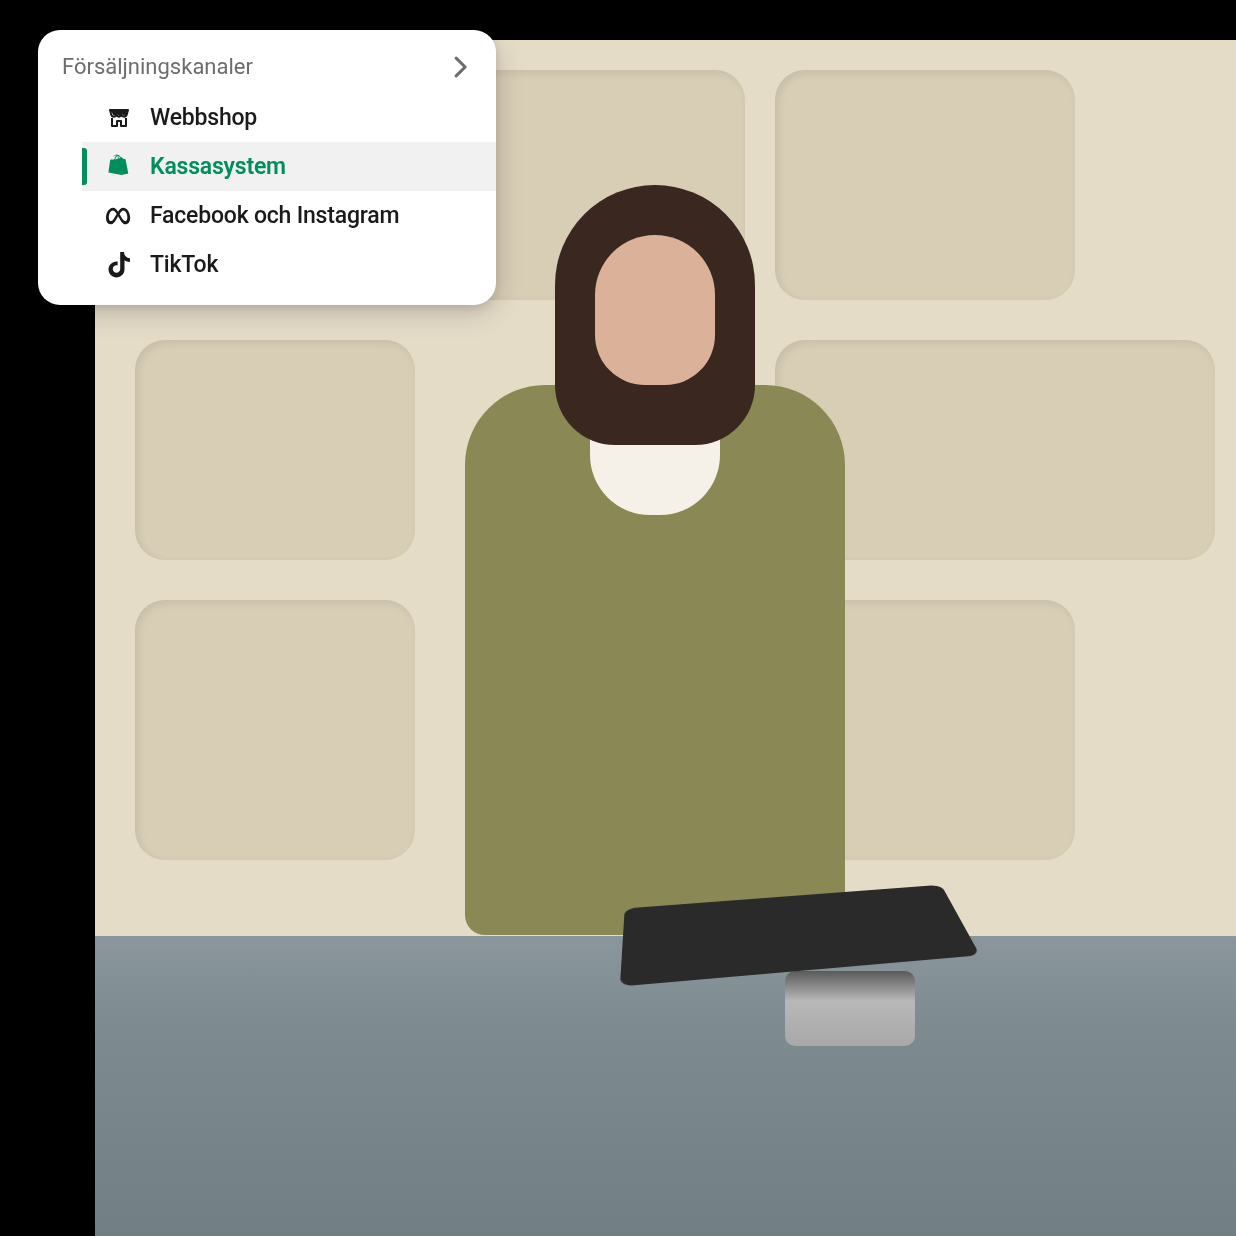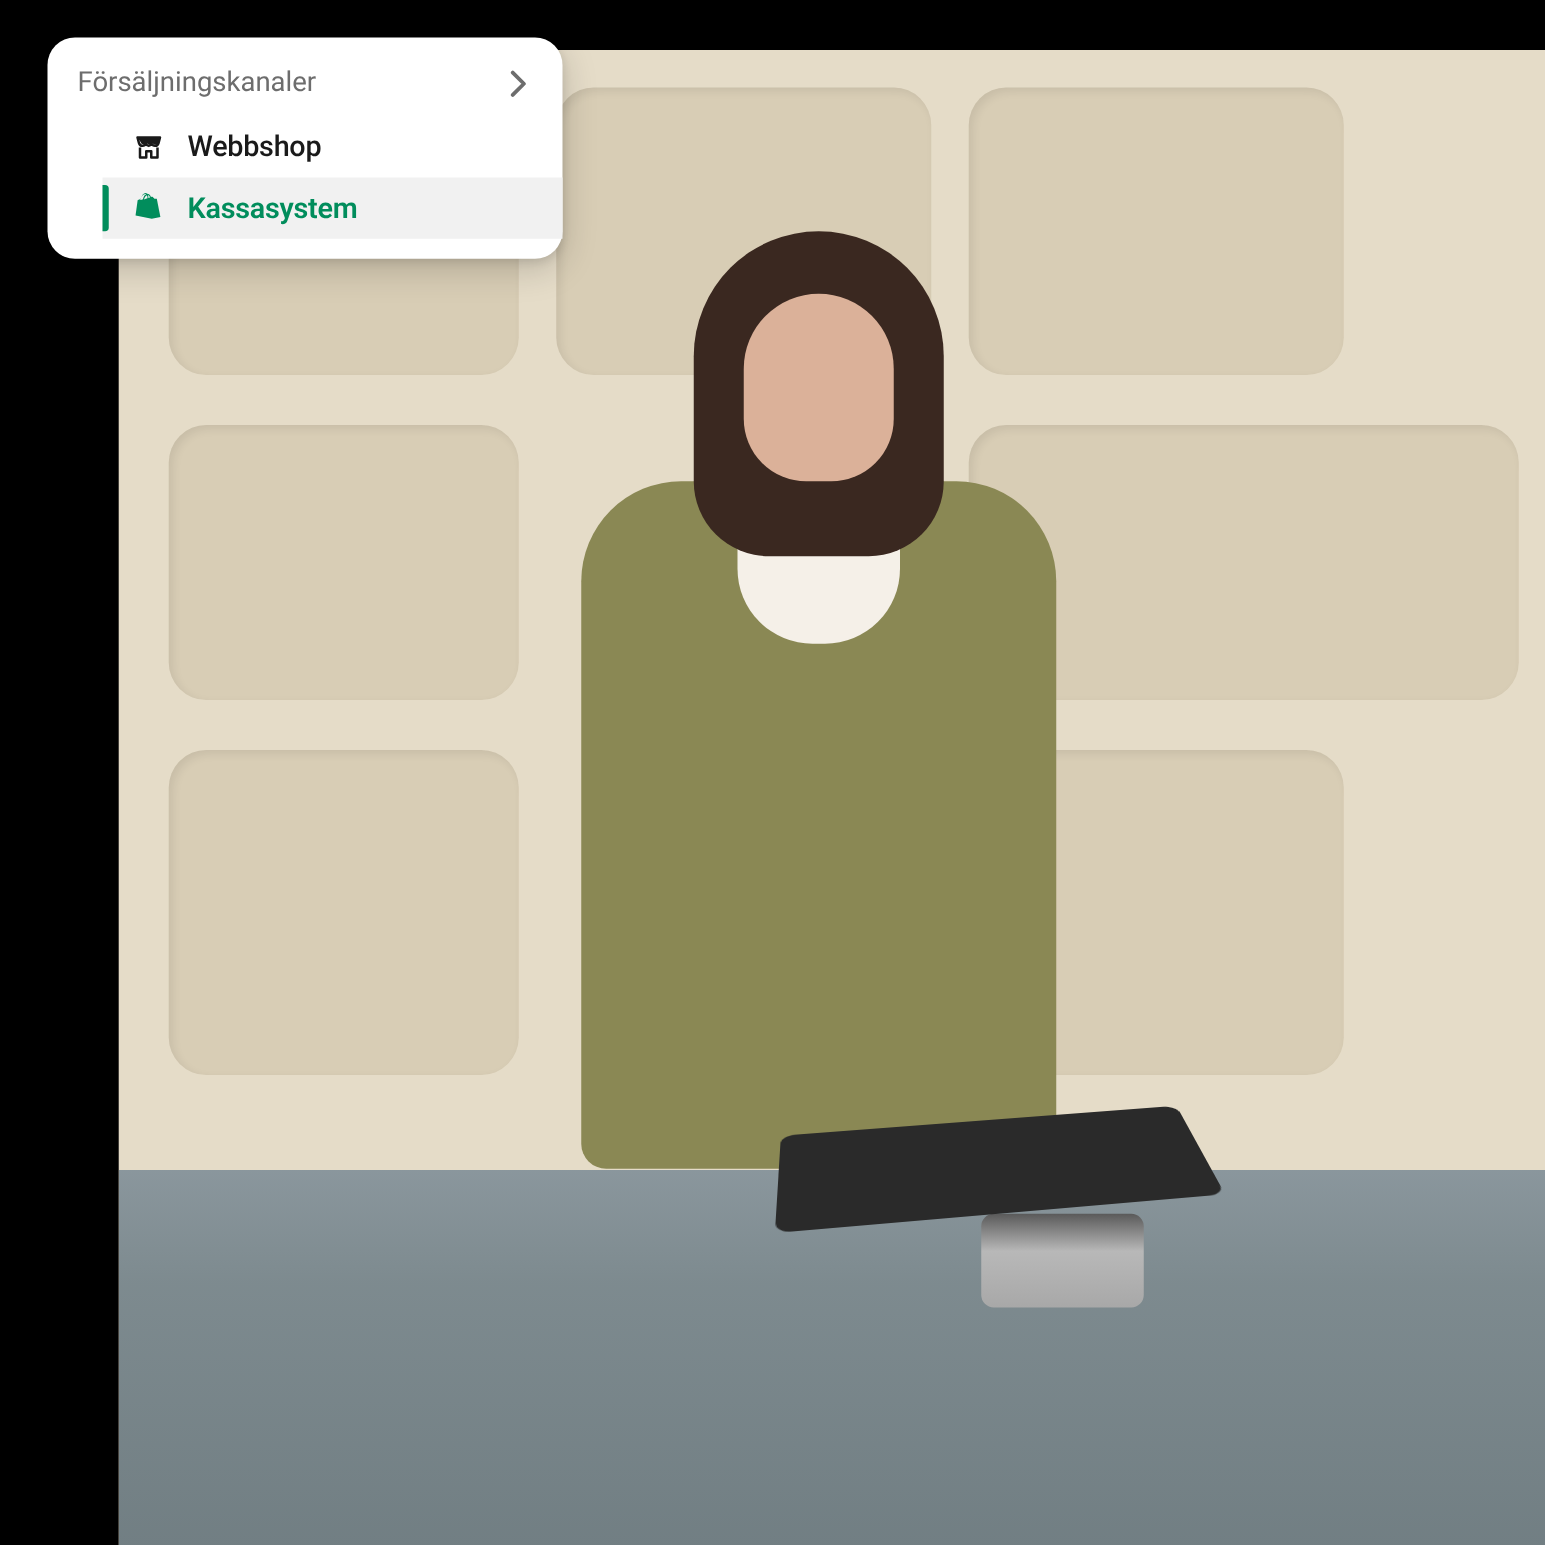--- a/index.html
+++ b/index.html
@@ -125,21 +125,21 @@
       width: 130px;
       height: 75px;
       background: linear-gradient(180deg, #5a5a5a 0%, #b8b8b8 40%, #a8a8a8 100%);
       border-radius: 10px;
     }
     
     .panel {
       position: absolute;
       top: 30px;
       left: 38px;
-      width: 412px;
+      width: 458px;
       background: #fff;
       border-radius: 22px;
       box-shadow: 0 8px 28px rgba(0,0,0,0.18), 0 2px 8px rgba(0,0,0,0.1);
       padding: 18px 0 16px 0;
       z-index: 10;
     }
     
     .panel-header {
       display: flex;
       align-items: center;
@@ -258,15 +258,31 @@
 
   <div class="menu-item active">
     <span class="menu-icon">
       <svg width="24" height="26" viewBox="0 0 24 26" fill="#018d5c">
         <path d="M18.5 5.2c0-.1-.1-.2-.2-.2s-1.8-.1-1.8-.1-1.4-1.4-1.6-1.5c-.1-.1-.4-.1-.5-.1 0 0-.3.1-.7.2-.1-.3-.2-.6-.4-.9-.6-1.1-1.4-1.7-2.4-1.7-.1 0-.1 0-.2 0-.3-.4-.7-.5-1-.5-2.5 0-3.7 3.1-4.1 4.7-1 .3-1.7.5-1.8.6-.6.2-.6.2-.7.7C3 7 1.5 18.4 1.5 18.4L14.4 21l7-1.5s-2.9-14.2-2.9-14.3zM13 4c-.4.1-.8.3-1.3.4 0-.7-.1-1.7-.4-2.5 1 .2 1.5 1.3 1.7 2.1zm-2 .6c-.9.3-1.8.6-2.8.9.3-1 .8-2.1 1.4-2.7.2-.2.6-.5.9-.7.4.7.5 1.7.5 2.5zm-1.5-3.4c.2 0 .3 0 .4.1-.3.2-.6.4-.9.7-.8.8-1.4 2.1-1.6 3.3-.8.2-1.5.5-2.2.7.4-1.9 2-4.8 4.3-4.8z"></path>
       </svg>
     </span>
     <span class="menu-label">Kassasystem</span>
   </div>
 
-
+  <div class="menu-item">
+    <span class="menu-icon">
+      <svg width="26" height="18" viewBox="0 0 28 18" fill="#1a1a1a">
+        <path d="M7.5 0C4 0 0 4.5 0 11c0 4 1.8 7 5 7 2.3 0 4-1.5 6.5-6l1.5-2.7.8 1.3c2.8 4.8 4.3 7.4 7.2 7.4 3.1 0 5-2.8 5-7C26 4.3 22 0 18.5 0c-2 0-3.7 1.5-5.5 4.3C11.3 1.5 9.5 0 7.5 0zm0 3c1.2 0 2.5 1.2 4 3.8l-1.2 2C8.3 12.5 7 14.5 5.3 14.5c-1.3 0-2.3-1.5-2.3-4C3 6 5.3 3 7.5 3zm11 0c2.2 0 4.5 3 4.5 7.5 0 2.5-1 4-2.3 4-1.7 0-2.7-1.7-5-5.7l-1-1.7C16.2 4.2 17.3 3 18.5 3z"></path>
+      </svg>
+    </span>
+    <span class="menu-label">Facebook och Instagram</span>
+  </div>
+
+  <div class="menu-item">
+    <span class="menu-icon">
+      <svg width="22" height="26" viewBox="0 0 22 26" fill="#1a1a1a">
+        <path d="M16 0h-3.8v17c0 2-1.6 3.7-3.7 3.7S4.8 19 4.8 17s1.6-3.7 3.7-3.7c.4 0 .8.1 1.1.2V9.6c-.4-.1-.7-.1-1.1-.1C4.2 9.5.5 13.2.5 17.5S4.2 25.5 8.5 25.5s8-3.7 8-8V8.3c1.5 1.1 3.4 1.7 5.5 1.7V6.2c-3.3 0-6-2.8-6-6.2z"></path>
+      </svg>
+    </span>
+    <span class="menu-label">TikTok</span>
+  </div>
 
 </div>
 
 </body></html>

